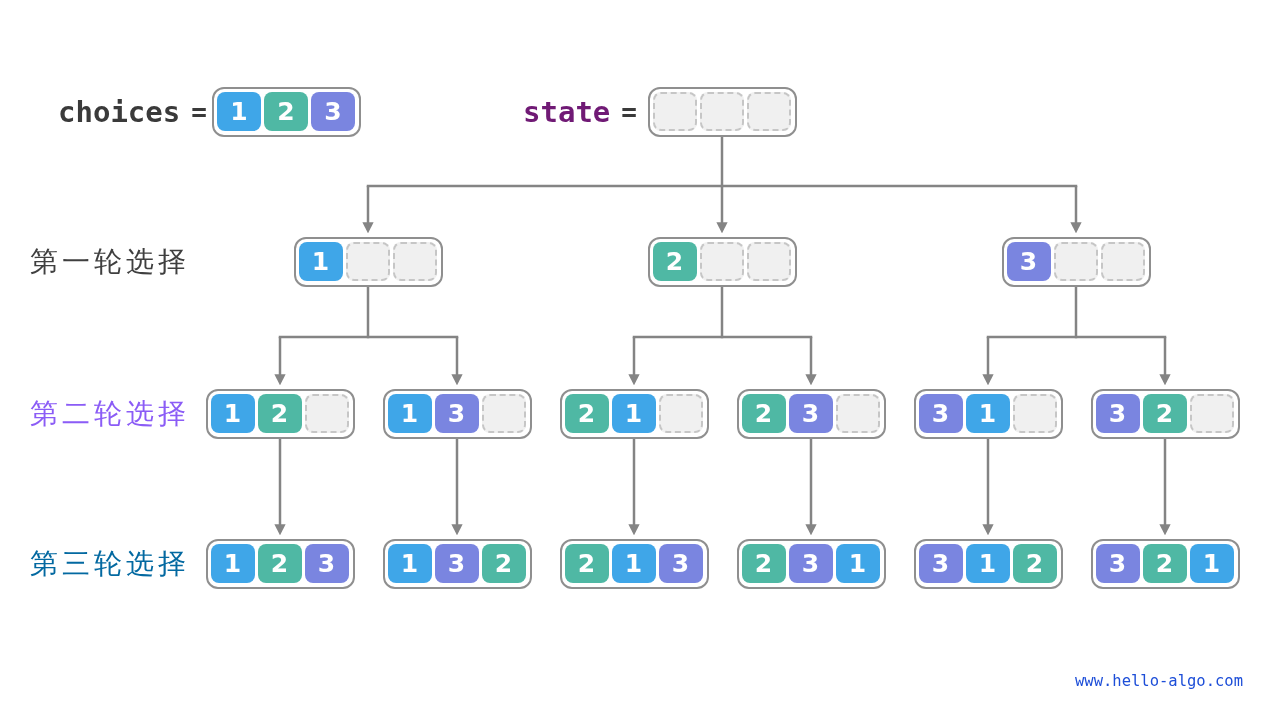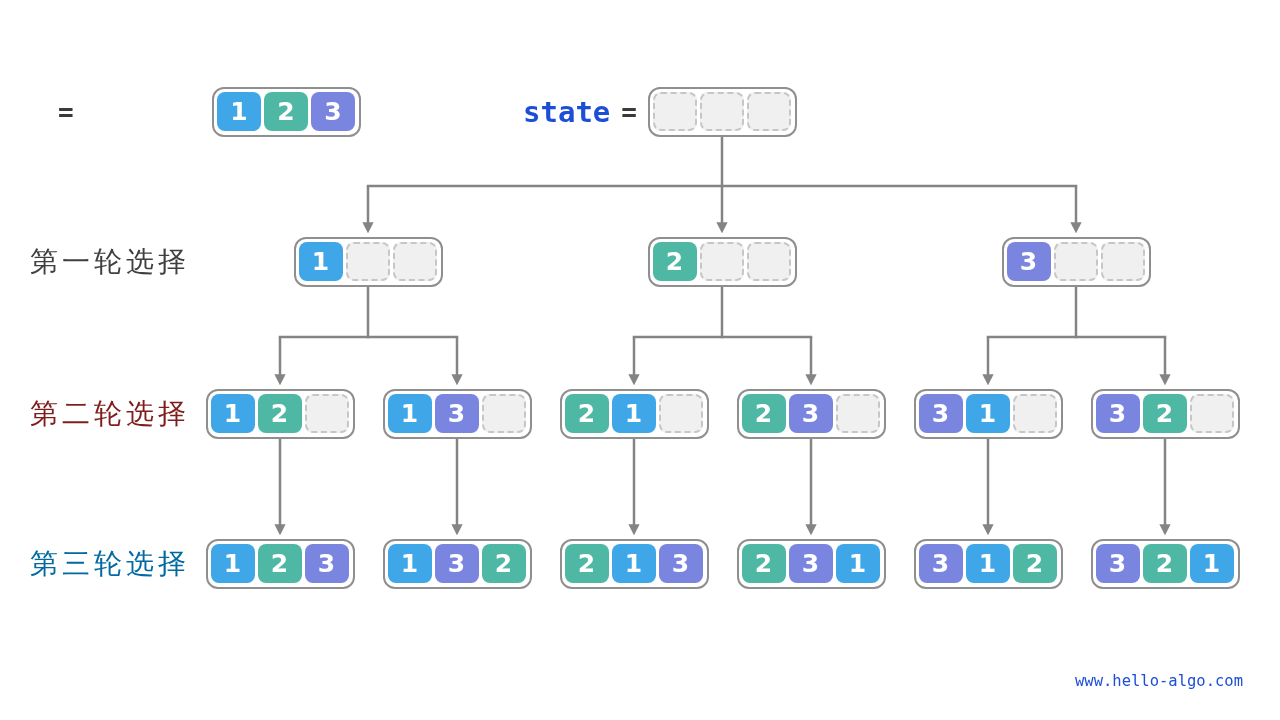--- a/index.html
+++ b/index.html
@@ -117,41 +117,42 @@
         <line x1="280" y1="439" x2="280" y2="532" stroke="#848484" stroke-width="2.5" stroke-linecap="butt" marker-end="url(#arrowhead)"></line>
         <line x1="457" y1="439" x2="457" y2="532" stroke="#848484" stroke-width="2.5" stroke-linecap="butt" marker-end="url(#arrowhead)"></line>
         <line x1="634" y1="439" x2="634" y2="532" stroke="#848484" stroke-width="2.5" stroke-linecap="butt" marker-end="url(#arrowhead)"></line>
         <line x1="811" y1="439" x2="811" y2="532" stroke="#848484" stroke-width="2.5" stroke-linecap="butt" marker-end="url(#arrowhead)"></line>
         <line x1="988" y1="439" x2="988" y2="532" stroke="#848484" stroke-width="2.5" stroke-linecap="butt" marker-end="url(#arrowhead)"></line>
         <line x1="1165" y1="439" x2="1165" y2="532" stroke="#848484" stroke-width="2.5" stroke-linecap="butt" marker-end="url(#arrowhead)"></line>
       </g>
   </svg>
 
   <div class="decl" style="left:58px; top:87px;">
+    <span class="code-label" style="color: rgb(58, 58, 58);">choices</span>
     <span class="code-eq" style="color: rgb(58, 58, 58);">=</span>
   </div>
   <div class="abox" id="choices-box" style="left: 212px; top: 87px; border-color: rgb(143, 143, 143);">
       <span class="cell" style="background: rgb(63, 166, 232); color: rgb(255, 255, 255);">1</span>
       <span class="cell" style="background: rgb(79, 184, 164); color: rgb(255, 255, 255);">2</span>
       <span class="cell" style="background: rgb(122, 133, 224); color: rgb(255, 255, 255);">3</span>
     </div>
 
   <div class="decl" style="left:523px; top:87px;">
-    <span class="code-label" style="color: #1d4ed8;">state</span>
+    <span class="code-label" style="color: #701a75;">state</span>
     <span class="code-eq" style="color: rgb(58, 58, 58);">=</span>
   </div>
   <div class="abox" id="state-box" style="left: 648px; top: 87px; border-color: rgb(143, 143, 143);">
       <span class="cell empty" style="background: rgb(240, 240, 240); border-color: rgb(198, 198, 198);"></span>
       <span class="cell empty" style="background: rgb(240, 240, 240); border-color: rgb(198, 198, 198);"></span>
       <span class="cell empty" style="background: rgb(240, 240, 240); border-color: rgb(198, 198, 198);"></span>
     </div>
 
   <div id="row-labels">
       <div class="row-label" style="top: 262px; color: rgb(63, 63, 63); text-align: right;">第一轮选择</div>
-      <div class="row-label" style="top: 414px; color: #7f1d1d;">第二轮选择</div>
+      <div class="row-label" style="top: 414px; color: #8b5cf6;">第二轮选择</div>
       <div class="row-label" style="top: 564px; color: #0369a1;">第三轮选择</div>
     </div>
   <div id="tree-boxes">
       <div class="abox" style="left: 293.5px; top: 237px; border-color: rgb(143, 143, 143);">
         <span class="cell" style="background: rgb(63, 166, 232); color: rgb(255, 255, 255);">1</span>
         <span class="cell empty" style="background: rgb(240, 240, 240); border-color: rgb(198, 198, 198);"></span>
         <span class="cell empty" style="background: rgb(240, 240, 240); border-color: rgb(198, 198, 198);"></span>
       </div>
       <div class="abox" style="left: 647.5px; top: 237px; border-color: rgb(143, 143, 143);">
         <span class="cell" style="background: rgb(79, 184, 164); color: rgb(255, 255, 255);">2</span>

